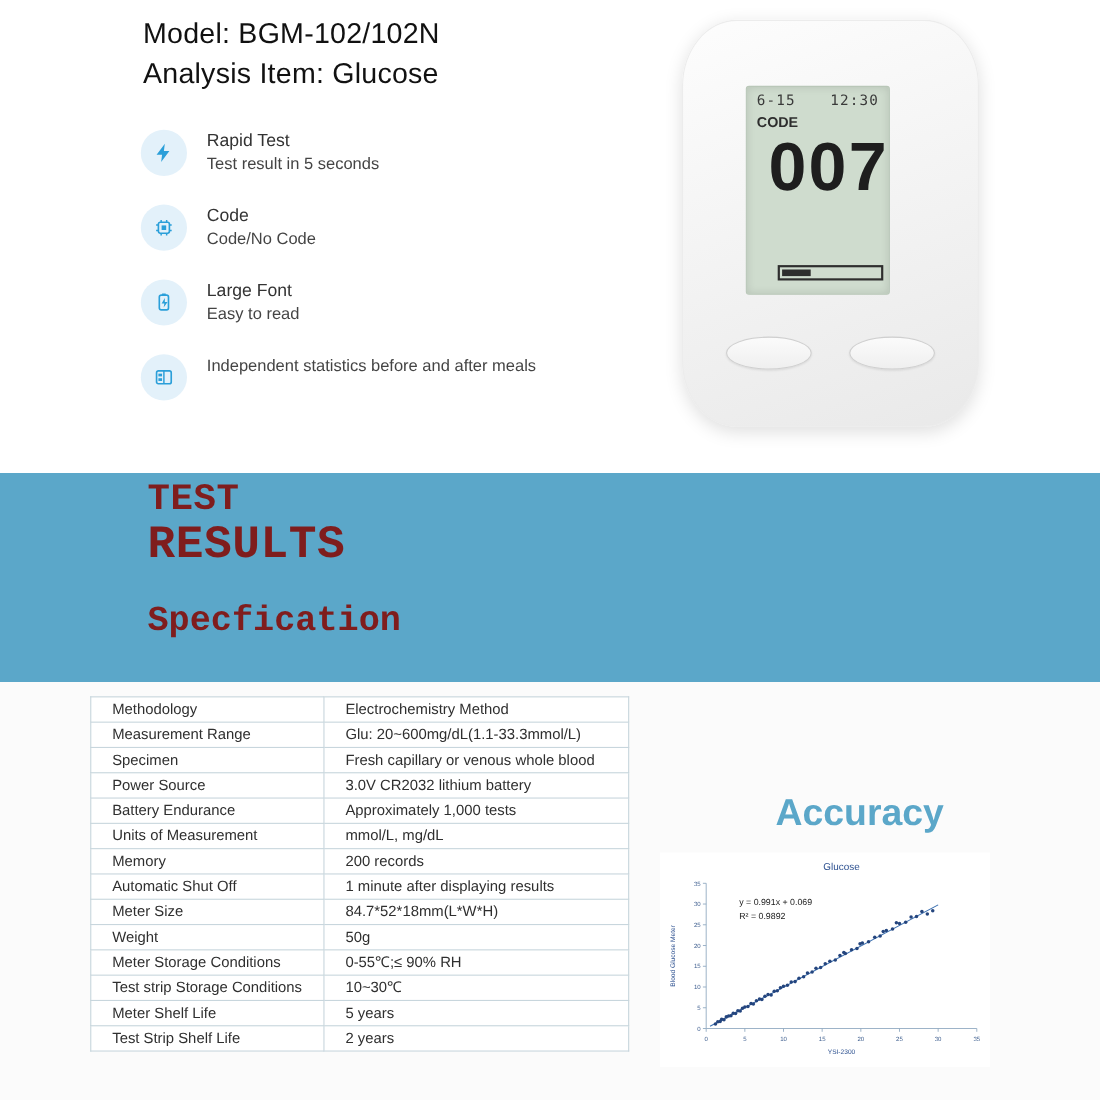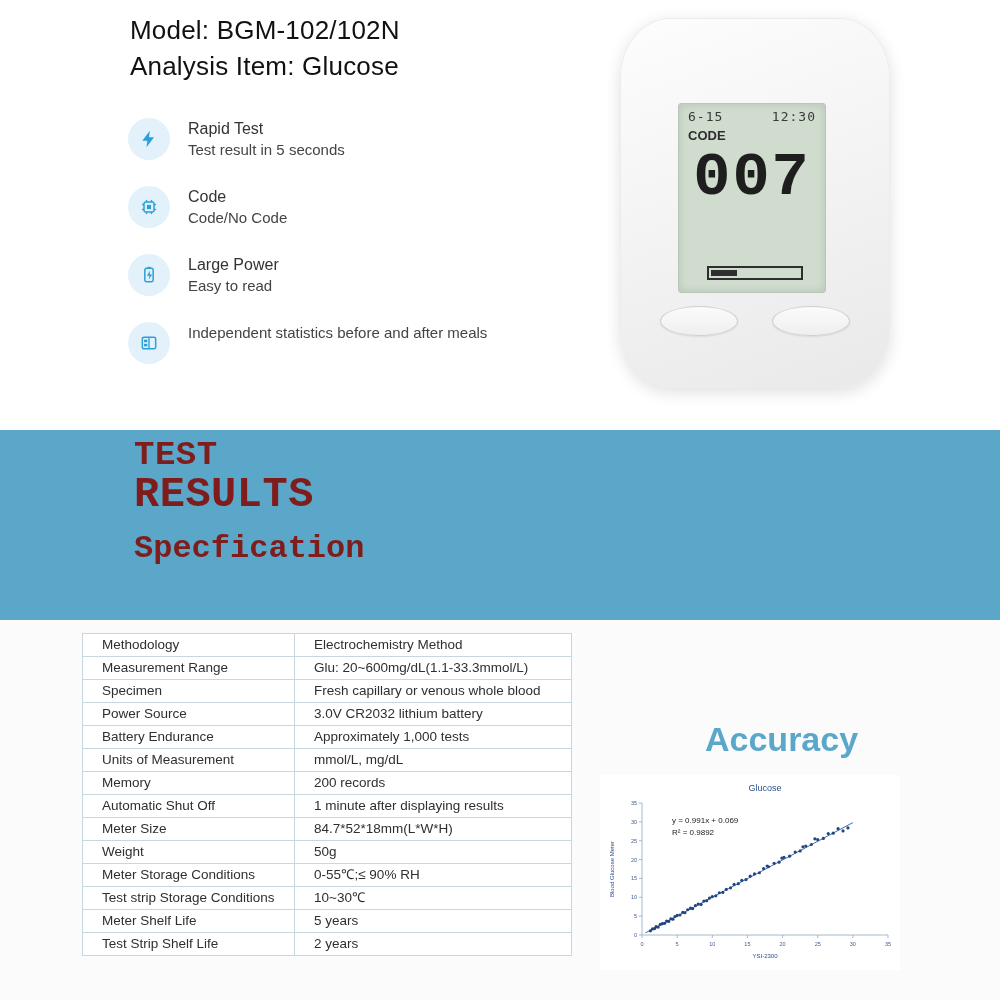--- a/index.html
+++ b/index.html
@@ -36,34 +36,34 @@
 
   
   .device {
     position:absolute; left:620px; top:18px;
     width:270px; height:370px;
     background:linear-gradient(160deg,#fdfdfd 0%,#f2f2f2 55%,#e9e9e9 100%);
     border-radius:50px/60px;
     box-shadow:0 4px 16px rgba(0,0,0,.13), inset 0 0 0 1px #ececec;
   }
   .screen {
-    position:absolute; left:58px; top:85px; width:148px; height:190px;
+    position:absolute; left:58px; top:60px; width:131px; height:190px;
     background:#cfdcce; border:1px solid #b9c7b8; border-radius:3px;
     box-shadow:inset 0 0 8px rgba(0,0,0,.12);
   }
   .scr-top {
     display:flex; justify-content:space-between;
     font-family:"DejaVu Sans Mono", monospace;
     font-size:13px; color:#3a3a3a; padding:5px 9px 0 9px; letter-spacing:1px;
   }
   .scr-code { font-family:"Liberation Sans", sans-serif; font-size:13px; color:#2d2d2d; padding:4px 0 0 9px; font-weight:bold; }
   .scr-num {
-    font-family:Liberation Mono, monospace;
+    font-family:Liberation Sans, sans-serif;
     font-size:62px; font-weight:bold; color:#1e1e1e;
-    text-align:center; line-height:70px; letter-spacing:2px;
+    text-align:right; line-height:70px; letter-spacing:2px;
   }
   .scr-bar {
     position:absolute; left:28px; bottom:12px; width:96px; height:14px;
     border:2px solid #2e2e2e; background:#cfdcce;
   }
   .scr-bar i { position:absolute; left:2px; top:2px; bottom:2px; width:26px; background:#2e2e2e; display:block; }
   .btn-row { position:absolute; left:40px; top:288px; width:190px; display:flex; justify-content:space-between; }
   .dev-btn {
     width:78px; height:30px; border-radius:50%/50%;
     border:1px solid #cfcfcf;
@@ -72,21 +72,21 @@
   }
 
   
   .banner {
     position:absolute; left:0; top:430px; width:1000px; height:190px;
     background:#5ba7c9;
   }
   .banner .lines { position:absolute; left:134px; top:5px; color:#7f1d1d;font-family:Liberation Mono, monospace; }
   .banner .l1 { font-size:34px; font-weight:bold; line-height:40px; letter-spacing:.5px; }
   .banner .l2 { font-size:42px; font-weight:bold; line-height:40px; letter-spacing:.5px; }
-  .banner .l3 { font-size:32px; font-weight:bold; line-height:44px; margin-top:12px; }
+  .banner .l3 { font-size:32px; font-weight:bold; line-height:44px; margin-top:28px; }
 
   
   .lower { position:absolute; left:0; top:620px; width:1000px; height:380px; background:#fbfbfb; }
   .spec-wrap { position:absolute; left:82px; top:13px; width:490px; }
   table.spec { border-collapse:collapse; width:100%; font-size:13.5px; }
   table.spec td {
     border:1px solid #c8d6dd;
     padding:3px 19px;
     height:21px;
     color:#2f2f2f;
@@ -160,21 +160,21 @@
 
       <div class="feature">
         <span class="feat-icon">
           <svg width="20" height="20" viewBox="0 0 24 24">
             <rect x="7" y="4" width="10" height="16" rx="2" fill="none" stroke="#2b9fd9" stroke-width="1.8"></rect>
             <rect x="10" y="2.2" width="4" height="2" fill="#2b9fd9"></rect>
             <path d="M13 7 9.5 13h3l-.8 4.5L16 11.5h-3z" fill="#2b9fd9"></path>
           </svg>
         </span>
         <span class="feat-text">
-          <div class="t1">Large Power</div>
+          <div class="t1">Large Font</div>
           <div class="t2">Easy to read</div>
         </span>
       </div>
 
       <div class="feature">
         <span class="feat-icon">
           <svg width="20" height="20" viewBox="0 0 24 24">
             <rect x="4" y="5" width="16" height="14" rx="2" fill="none" stroke="#2b9fd9" stroke-width="1.8"></rect>
             <line x1="12" y1="5" x2="12" y2="19" stroke="#2b9fd9" stroke-width="1.6"></line>
             <rect x="6" y="8" width="4" height="3" fill="#2b9fd9"></rect>

